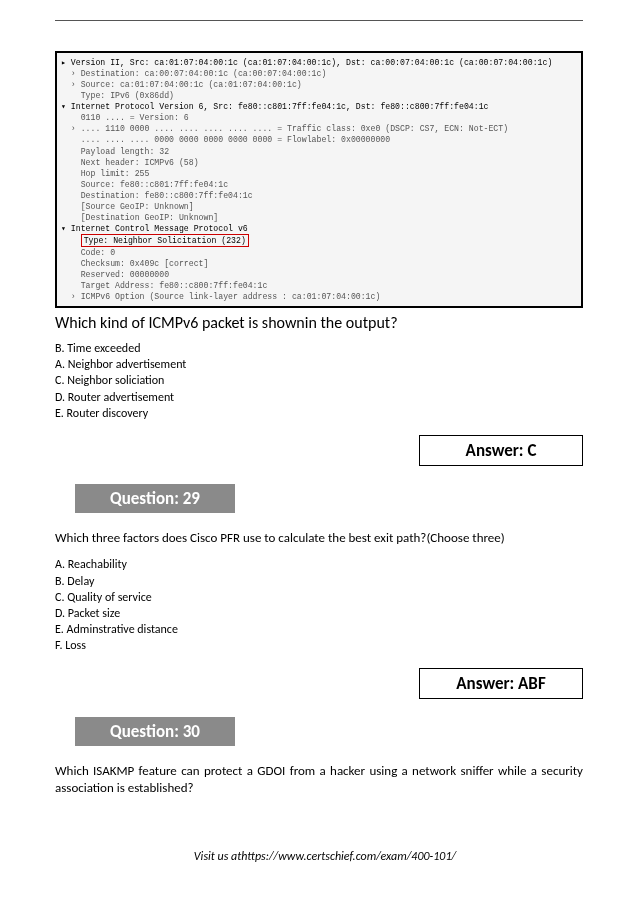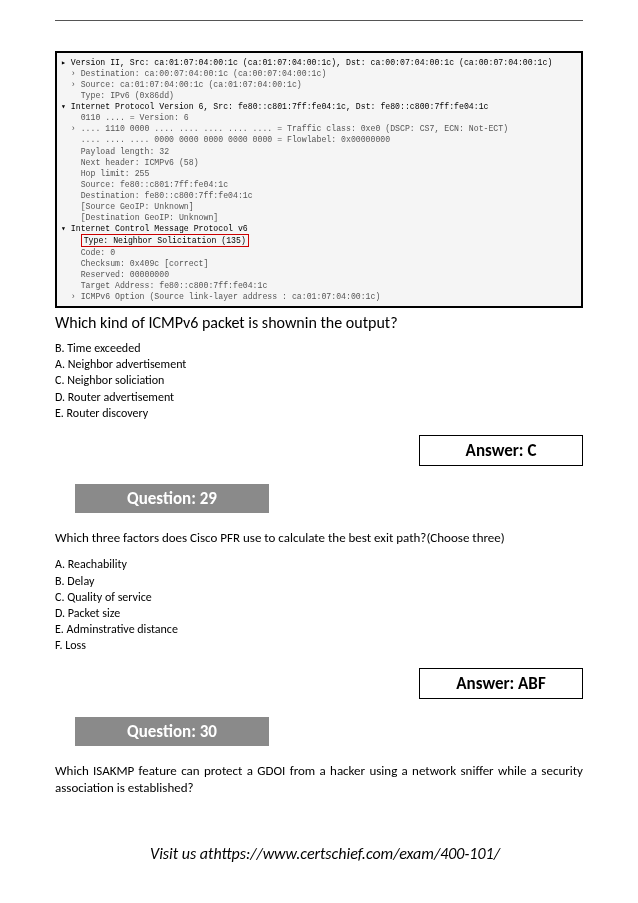--- a/index.html
+++ b/index.html
@@ -60,37 +60,37 @@
     padding: 4px 0;
     margin-bottom: 18px;
   }
   .clear { clear: both; }
   .question-banner {
     background: #8a8a8a;
     color: #fff;
     font-weight: 700;
     font-size: 17px;
     padding: 4px 10px;
-    width: 194px;
+    width: 160px;
     margin-left: 20px;
     margin-bottom: 16px;
     text-align: center;
   }
   .q29-prompt, .q30-prompt {
     font-size: 13px;
     line-height: 1.35;
     margin-bottom: 10px;
   }
   .q30-prompt { text-align: justify; }
   .footer {
     position: absolute;
     bottom: 40px;
     left: 12px; right: 0;
     text-align: center;
-    font-size: 16px;
+    font-size: 12px;
     font-style: italic;
   }
 </style>
 </head>
 <body>
 
 <div class="page">
   <div class="top-rule"></div>
 
   <div class="packet-box"><span class="hl">▸ Version II, Src: ca:01:07:04:00:1c (ca:01:07:04:00:1c), Dst: ca:00:07:04:00:1c (ca:00:07:04:00:1c)</span>
@@ -102,21 +102,21 @@
 <span>  › .... 1110 0000 .... .... .... .... .... = Traffic class: 0xe0 (DSCP: CS7, ECN: Not-ECT)</span>
 <span>    .... .... .... 0000 0000 0000 0000 0000 = Flowlabel: 0x00000000</span>
 <span>    Payload length: 32</span>
 <span>    Next header: ICMPv6 (58)</span>
 <span>    Hop limit: 255</span>
 <span>    Source: fe80::c801:7ff:fe04:1c</span>
 <span>    Destination: fe80::c800:7ff:fe04:1c</span>
 <span>    [Source GeoIP: Unknown]</span>
 <span>    [Destination GeoIP: Unknown]</span>
 <span class="hl">▾ Internet Control Message Protocol v6</span>
-<span>    </span><span class="redbox">Type: Neighbor Solicitation (135)</span>
+<span>    </span><span class="redbox">Type: Neighbor Solicitation (232)</span>
 <span>    Code: 0</span>
 <span>    Checksum: 0x409c [correct]</span>
 <span>    Reserved: 00000000</span>
 <span>    Target Address: fe80::c800:7ff:fe04:1c</span>
 <span>  › ICMPv6 Option (Source link-layer address : ca:01:07:04:00:1c)</span></div>
 
   <div class="qtext">Which kind of ICMPv6 packet is shownin the output?</div>
   <div class="opts">
     <div>B. Time exceeded</div>
     <div>A. Neighbor advertisement</div>

